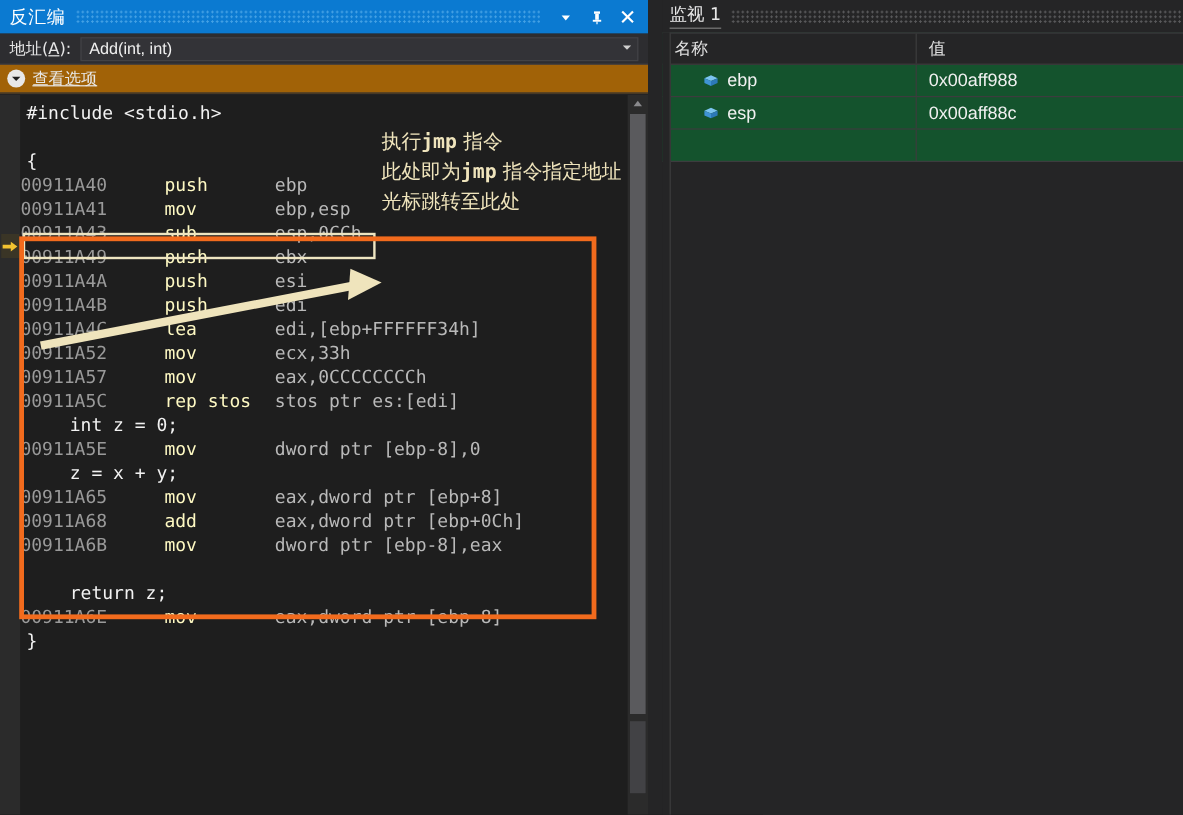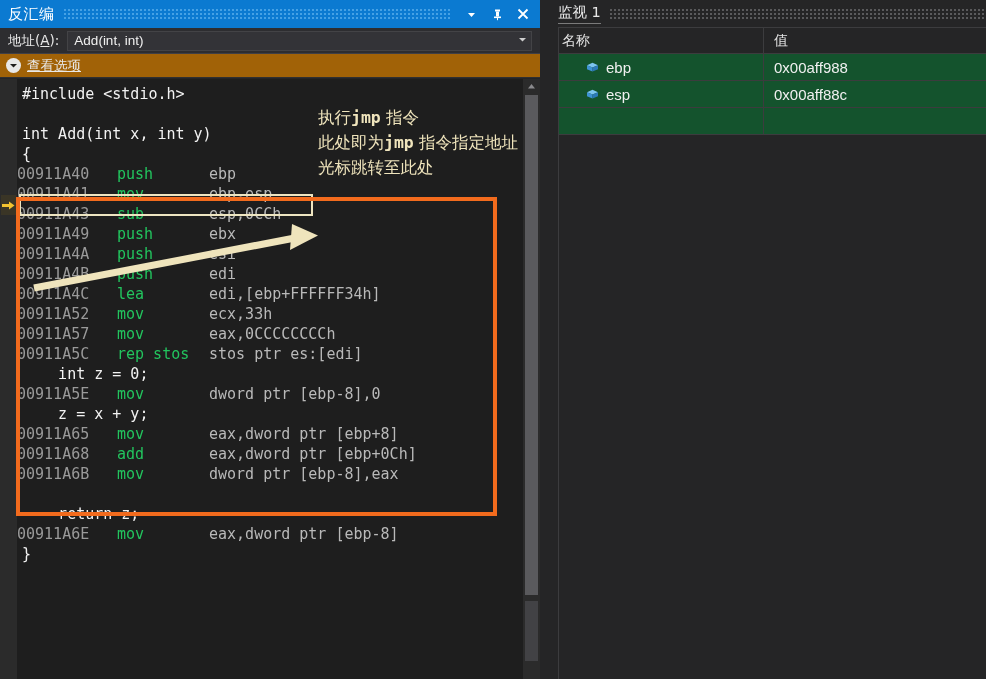--- a/index.html
+++ b/index.html
@@ -158,21 +158,21 @@
   .code-line {
     height: 20px;
     line-height: 20px;
     font-family: "DejaVu Sans Mono", monospace;
     font-size: 15px;
     white-space: pre;
     position: relative;
   }
   .c-source { color: #f2f2f2; padding-left: 5px; }
   .c-addr   { color: #9a9a9a; }
-  .c-mnem   { color: #22c55e; }
+  .c-mnem   { color: #fef9c3; margin-left: 20px; }
   .c-ops    { color: #b9b9b9; }
   .code-line .col-addr { display:inline-block; width: 100px; }
   .code-line .col-mnem { display:inline-block; width: 92px; }
 
   
   #code-scrollbar {
     position: absolute;
     right: 0; top: 0;
     width: 17px; height: 100%;
     background: #2b2b2b;
@@ -408,21 +408,20 @@
         <div id="ip-marker">
           <svg width="13" height="11" viewBox="0 0 13 11">
             <path d="M0 4 H7 V1.5 L12.5 5.5 L7 9.5 V7 H0 Z" fill="#f2c230"></path>
           </svg>
         </div>
       </div>
 
       <div id="code-surface">
           <div class="code-line"><span class="c-source">#include &lt;stdio.h&gt;</span></div>
           <div class="code-line"><span class="c-source"></span></div>
-          <div class="code-line"><span class="c-source">int Add(int x, int y)</span></div>
           <div class="code-line"><span class="c-source">{</span></div>
           <div class="code-line"><span class="c-addr col-addr">00911A40</span><span class="c-mnem col-mnem">push</span><span class="c-ops">ebp</span></div>
           <div class="code-line"><span class="c-addr col-addr">00911A41</span><span class="c-mnem col-mnem">mov</span><span class="c-ops">ebp,esp</span></div>
           <div class="code-line"><span class="c-addr col-addr">00911A43</span><span class="c-mnem col-mnem">sub</span><span class="c-ops">esp,0CCh</span></div>
           <div class="code-line"><span class="c-addr col-addr">00911A49</span><span class="c-mnem col-mnem">push</span><span class="c-ops">ebx</span></div>
           <div class="code-line"><span class="c-addr col-addr">00911A4A</span><span class="c-mnem col-mnem">push</span><span class="c-ops">esi</span></div>
           <div class="code-line"><span class="c-addr col-addr">00911A4B</span><span class="c-mnem col-mnem">push</span><span class="c-ops">edi</span></div>
           <div class="code-line"><span class="c-addr col-addr">00911A4C</span><span class="c-mnem col-mnem">lea</span><span class="c-ops">edi,[ebp+FFFFFF34h]</span></div>
           <div class="code-line"><span class="c-addr col-addr">00911A52</span><span class="c-mnem col-mnem">mov</span><span class="c-ops">ecx,33h</span></div>
           <div class="code-line"><span class="c-addr col-addr">00911A57</span><span class="c-mnem col-mnem">mov</span><span class="c-ops">eax,0CCCCCCCCh</span></div>

